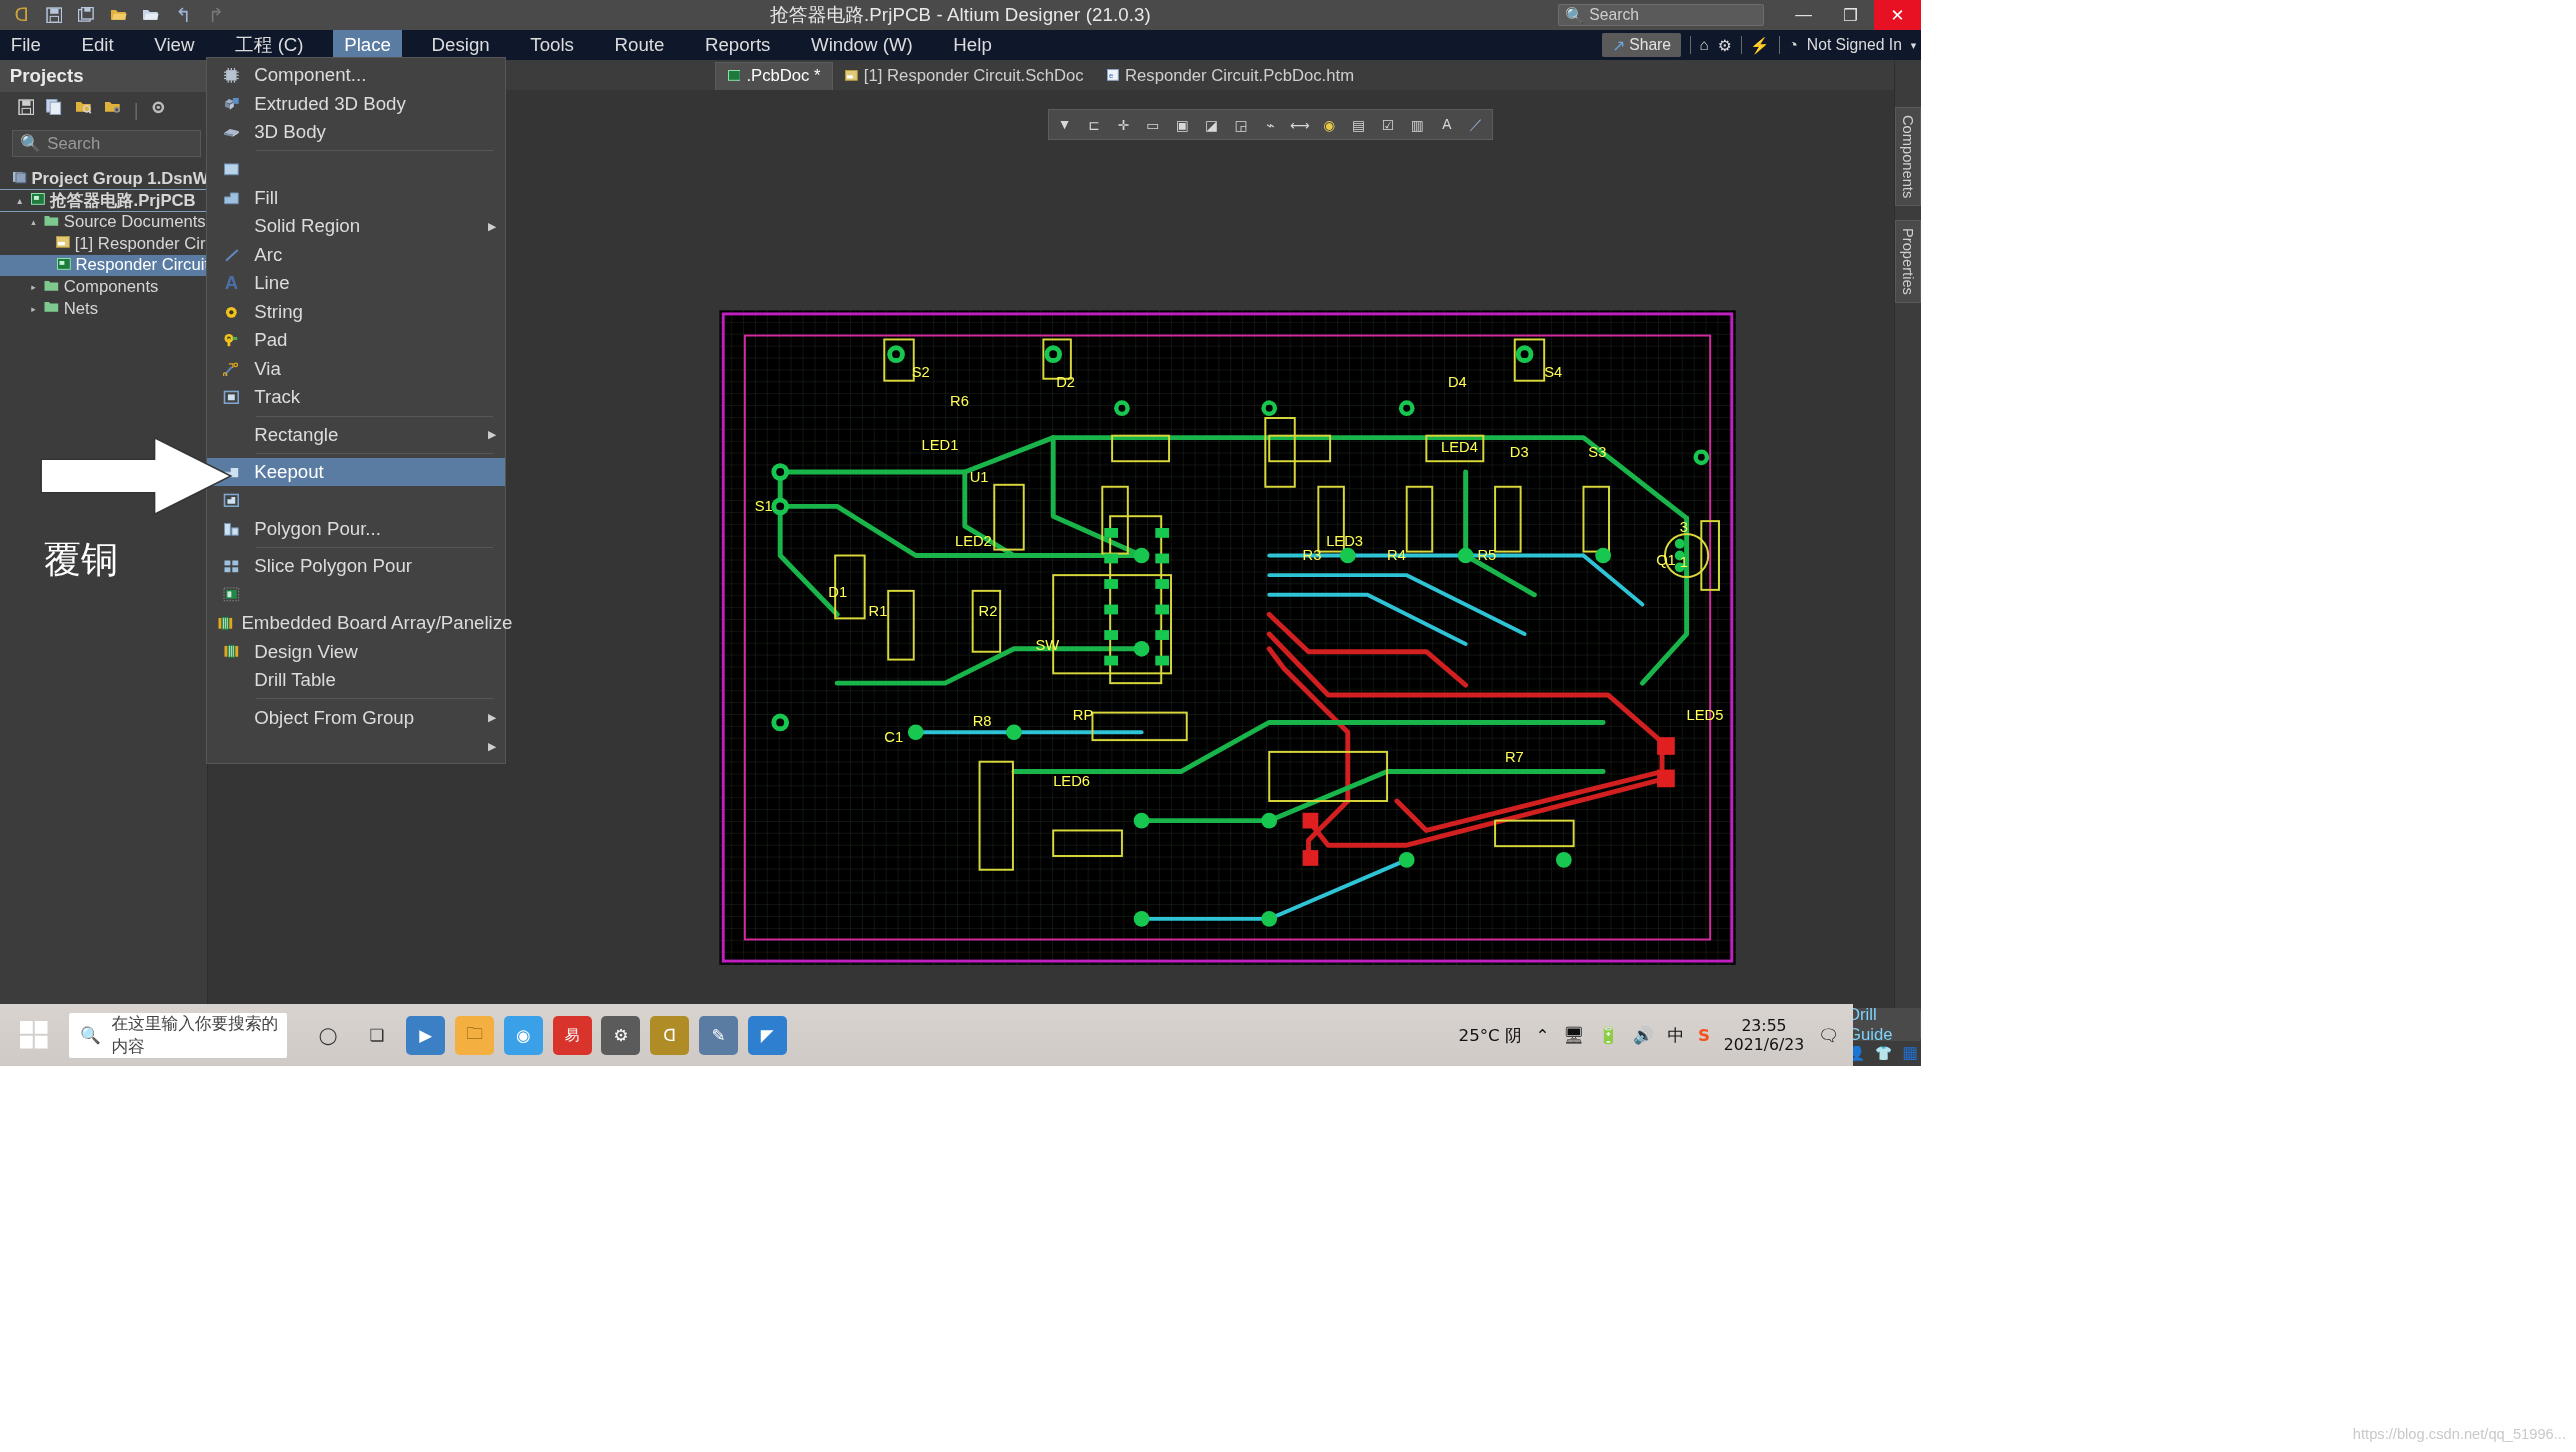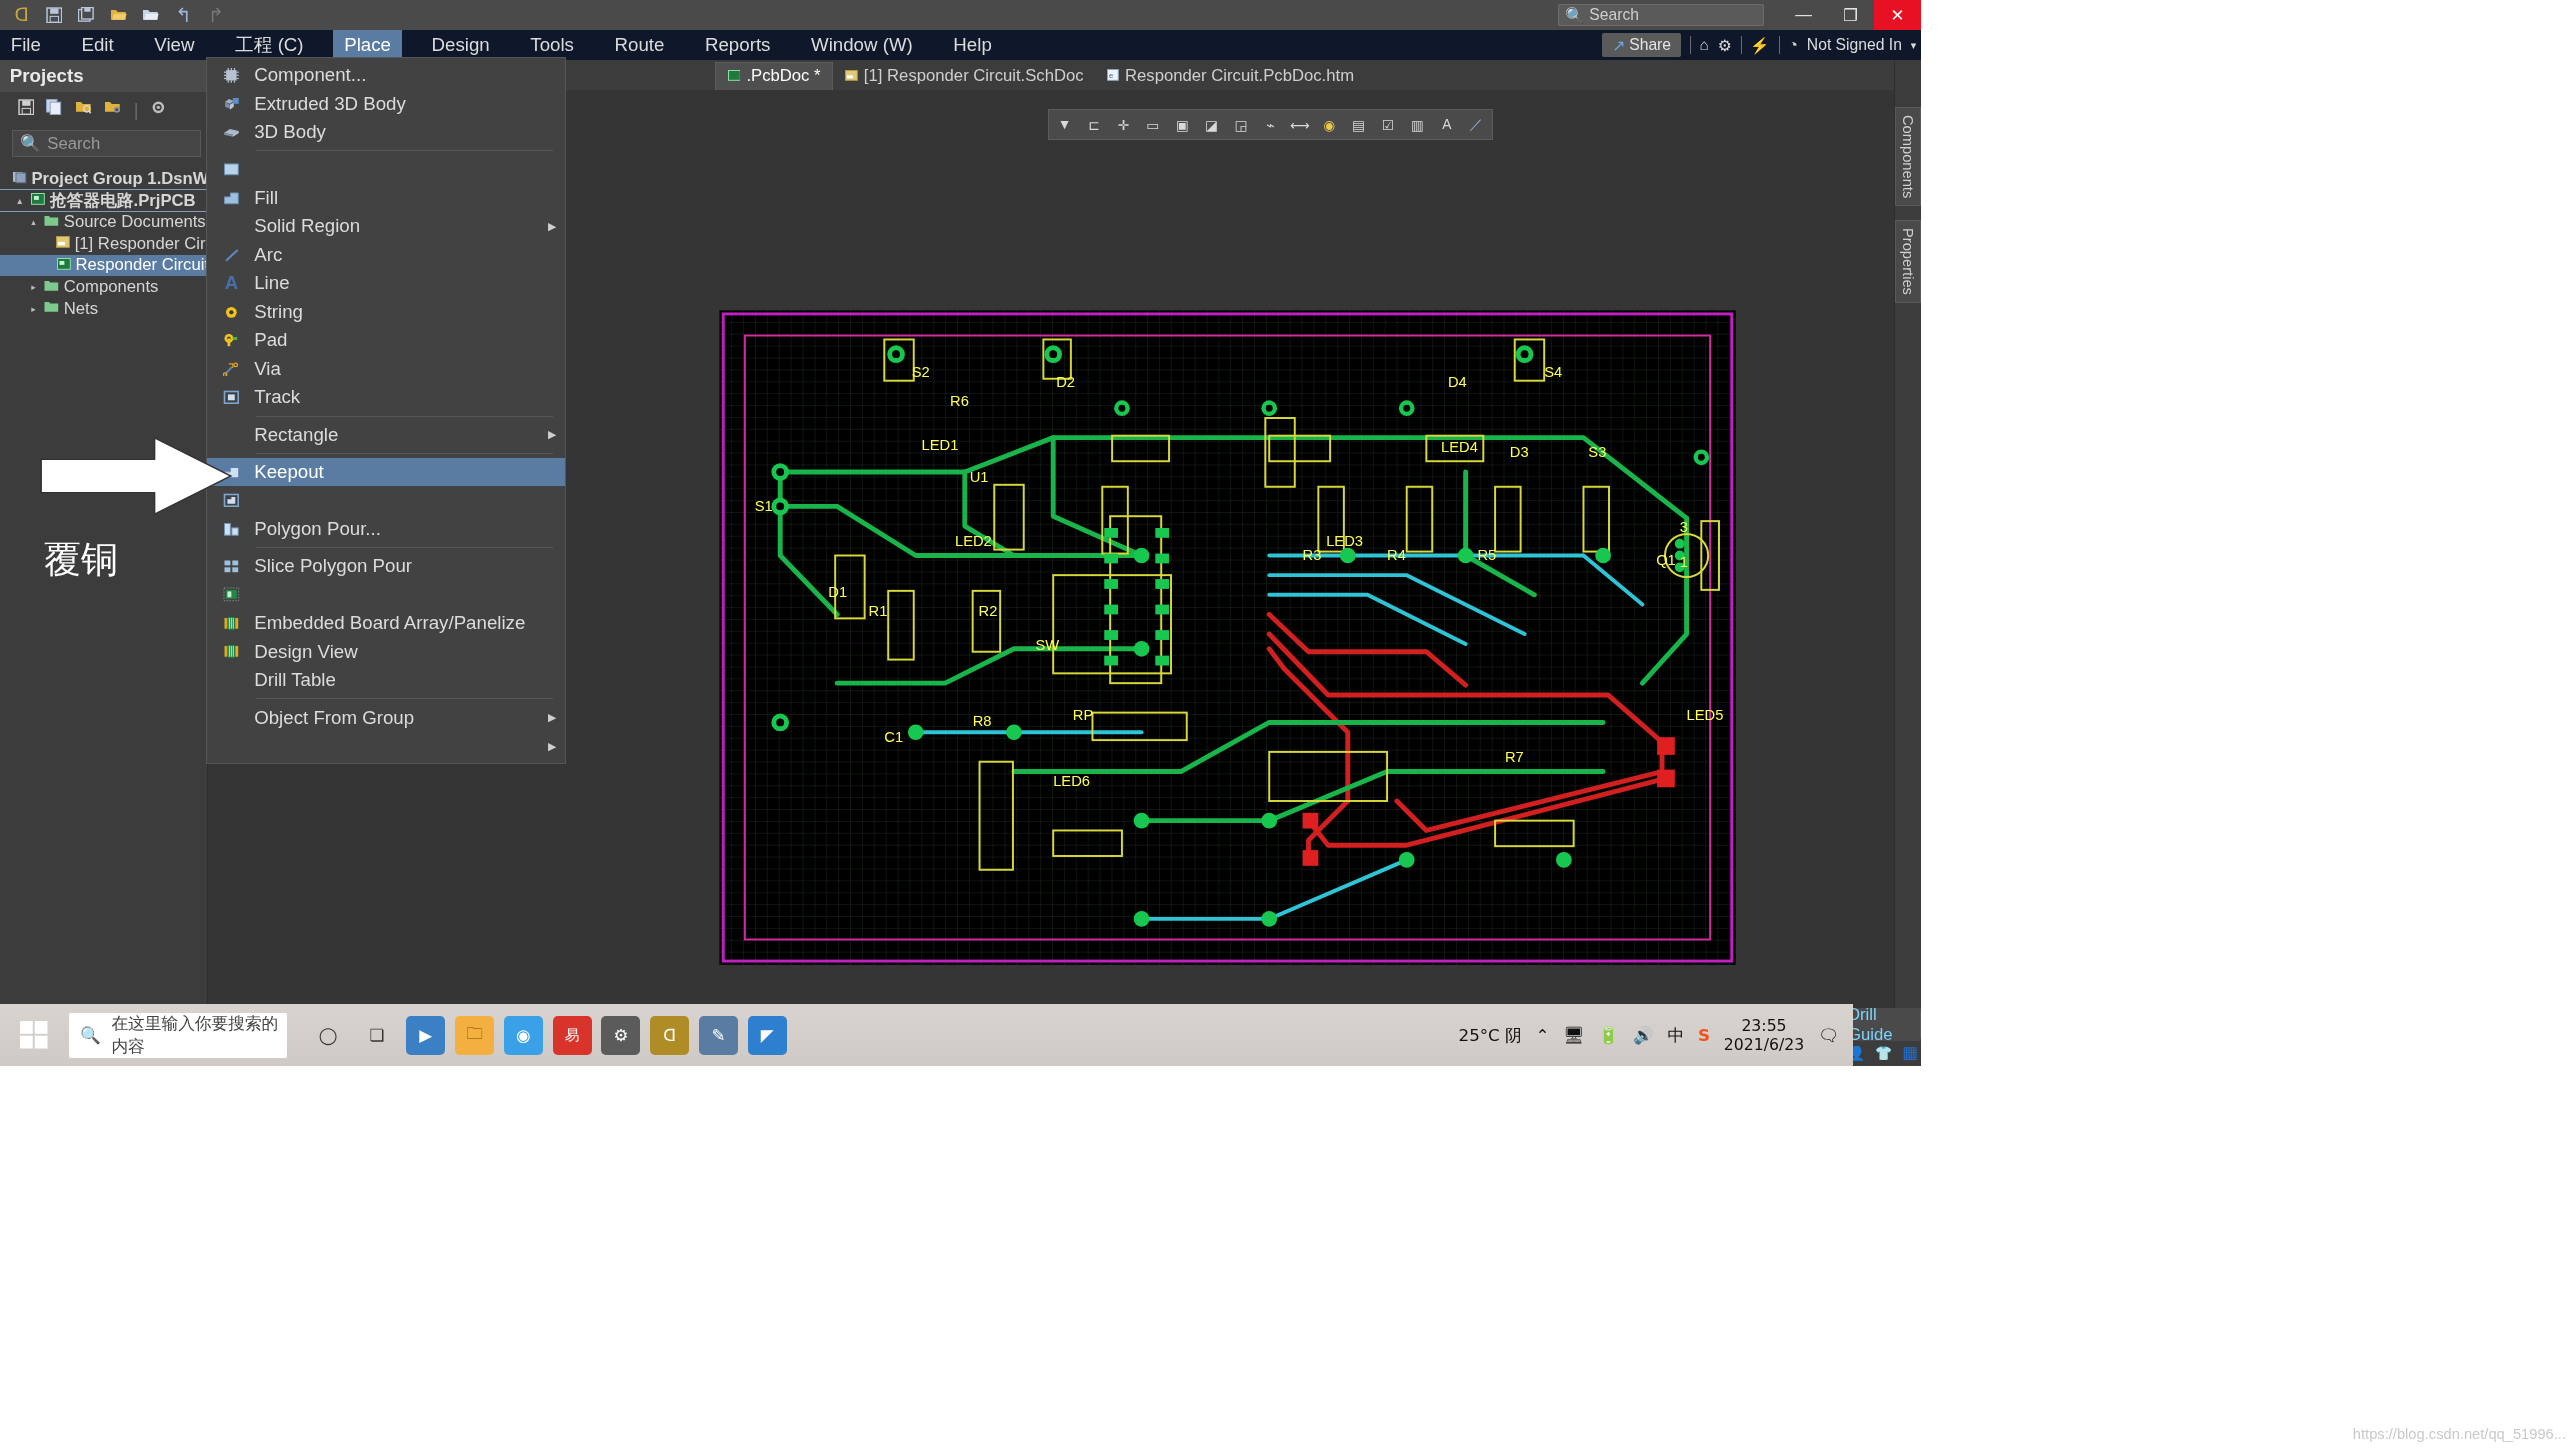--- a/index.html
+++ b/index.html
@@ -137,21 +137,21 @@
     font-size:15.7px; color:#d8d8d8; gap:21.6px; padding-left:5.9px; position:relative;
   }
   #ime {
     position:absolute; right:2.9px; top:-1px; height:25.5px; display:flex; align-items:center; gap:9.8px;
   }
   #ime .sg { width:23.6px; height:23.6px; background:#f4511e; color:#fff; border-radius:4.9px;
     display:flex; align-items:center; justify-content:center; font-weight:bold; font-size:15.7px;}
   #ime .ic { color:#1f6fd0; font-size:16.7px; }
   
   #placemenu {
-    position:absolute; left:206px; top:57px; width:360px;
+    position:absolute; left:206px; top:57px; width:300px;
     background:#424242; border:1px solid #565656; z-index:40;
     padding:2.9px 0; font-size:18.7px;
   }
   .mrow { height:28.5px; display:flex; align-items:center; padding-left:9.8px; color:#dcdcdc; position:relative;}
   .mrow.hl { background:#5a7ca3; color:#fff; }
   .mrow .mi { width:29.5px; display:flex; align-items:center; justify-content:center; }
   .mrow .mt { padding-left:7.9px; white-space:nowrap; }
   .mrow .sub { position:absolute; right:8.8px; font-size:10.8px; color:#cfcfcf; }
   .mdiv { height:1px; background:#575757; margin:3.9px 11.8px 3.9px 49px; }
   
@@ -216,20 +216,21 @@
       </div>
       <div class="ic">
         <svg width="17.7" height="15.7" viewBox="0 0 18 16">
             <path d="M1 13V3h5l2 2h8v8z" fill="#c9d4e6"></path>
             <path d="M2 13l2-6h13l-2 6z" fill="#e7edf6"></path>
           </svg>
       </div>
       <div class="ic" style="color:#9fb6d8;font-size:19.6px;">↰</div>
       <div class="ic" style="color:#777;font-size:19.6px;">↱</div>
     </div>
+    <div id="apptitle">抢答器电路.PrjPCB - Altium Designer (21.0.3)</div>
     <div id="searchbox">
       <span>🔍</span>
       <span>Search</span>
     </div>
     <div id="winbtns">
       <div>—</div>
       <div>❐</div>
       <div class="close">✕</div>
     </div>
   </div>

